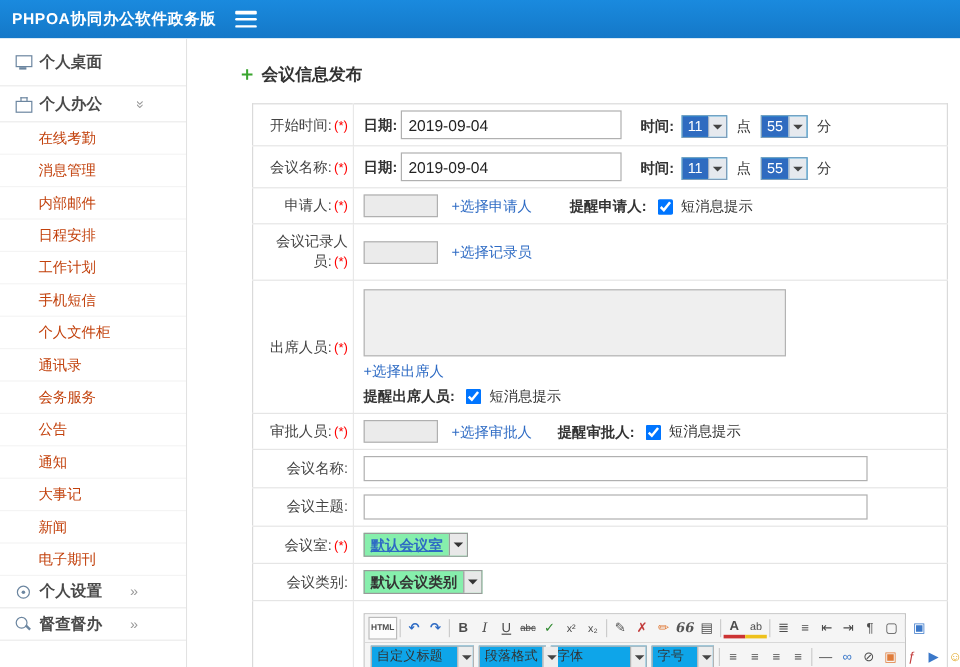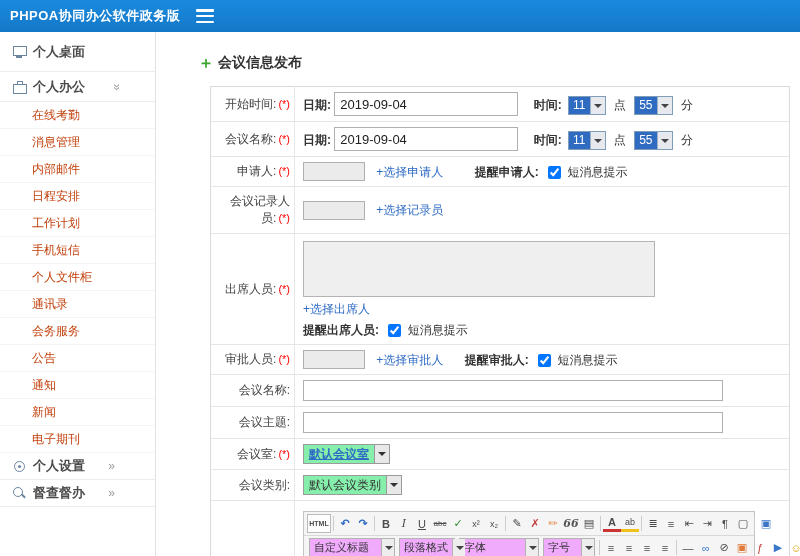--- a/index.html
+++ b/index.html
@@ -71,40 +71,40 @@
   .tsel .v { background:#2f6bc0; color:#fff; font-size:12px; line-height:17px; padding:0 4px; min-width:16px; text-align:center; }
   .tsel .ar, .dd .ar, .dd2 .ar { width:15px; background:#e6e9ee; border-left:1px solid #9fb0c4; position:relative; flex:none; }
   .tsel .ar::after, .dd .ar::after, .dd2 .ar::after { content:""; position:absolute; left:3px; top:7px; border:4px solid transparent; border-top-color:#444; }
 
   
   .dd { display:inline-flex; align-items:stretch; height:20px; border:1px solid #9a9a9a; background:#86efac; vertical-align:middle; cursor:pointer; }
   .dd .txt { padding:0 5px; line-height:18px; font-size:12px; white-space:nowrap; }
   .dd .ar { background:#e8e8e8; border-left:1px solid #9a9a9a; }
   .dd .ar::after { border-top-color:#333; }
   .room .txt { color:#2e6bc4; font-weight:bold; text-decoration:underline; }
-  .category .txt { font-weight:normal; color:#333; }
+  .category .txt { font-weight:bold; color:#333; }
 
   
   .editor { width:452px; border:1px solid #c3c3c3; margin:5px 0 0 0; background:#fff; }
   .ed-row { display:flex; align-items:center; background:#f5f5f5; padding:2px 3px; border-bottom:1px solid #d8d8d8; }
   .tbtn { width:18px; height:19px; display:inline-flex; align-items:center; justify-content:center; font-size:11px; color:#4c4c4c; cursor:pointer; flex:none; }
   .tsep { width:1px; height:15px; background:#ccc; margin:0 2px; flex:none; }
   .t-html { font-size:7px; font-weight:bold; border:1px solid #bbb; background:#fdfdfd; width:24px; }
   .t-blue { color:#2e6bc4; font-weight:bold; }
   .t-strike { text-decoration:line-through; font-size:8px; }
   .t-check { color:#2f8a2f; font-weight:bold; }
   .t-sup, .t-sub { font-size:9px; }
   .t-quote { font-family:"DejaVu Serif",serif; font-style:italic; font-weight:bold; color:#555; }
   .t-fontcolor { font-weight:bold; border-bottom:3px solid #cc3333; height:16px; }
   .t-highlight { border-bottom:3px solid #eec11c; height:16px; font-size:9px; }
   .c-orange { color:#e07b39; }
   .c-red { color:#c23b3b; }
   .c-yellow { color:#e0a31c; }
   .c-blue { color:#3b78c9; }
-  .dd2 { display:inline-flex; align-items:stretch; height:19px; border:1px solid #b3b3b3; background:#f0abfc; margin:0 2px; cursor:pointer; flex:none; justify-content:space-between; }
+  .dd2 { display:inline-flex; align-items:stretch; height:19px; border:1px solid #b3b3b3; background:#0ea5e9; margin:0 2px; cursor:pointer; flex:none; justify-content:space-between; }
   .dd2 .txt { font-size:11px; padding:0 4px; line-height:17px; color:#333; white-space:nowrap; }
   .dd2 .ar { background:#ededed; border-left:1px solid #b3b3b3; width:13px; }
   .dd-a { width:86px; } .dd-b { width:56px;text-align:right; } .dd-c { width:80px; } .dd-d { width:52px; }
 </style>
 </head>
 <body>
 
 <div class="topbar">
   <span class="logo">PHPOA协同办公软件政务版</span>
   <span class="hamburger">
@@ -130,20 +130,21 @@
       <div class="sub-item">消息管理</div>
       <div class="sub-item">内部邮件</div>
       <div class="sub-item">日程安排</div>
       <div class="sub-item">工作计划</div>
       <div class="sub-item">手机短信</div>
       <div class="sub-item">个人文件柜</div>
       <div class="sub-item">通讯录</div>
       <div class="sub-item">会务服务</div>
       <div class="sub-item">公告</div>
       <div class="sub-item">通知</div>
+      <div class="sub-item">大事记</div>
       <div class="sub-item">新闻</div>
       <div class="sub-item">电子期刊</div>
     </div>
     <div class="side-top h27">
       <span class="ic ic-gear"></span>
       <span class="lbl">个人设置</span>
       <span class="chev">»</span>
     </div>
     <div class="side-top h27">
       <span class="ic ic-search"></span>

